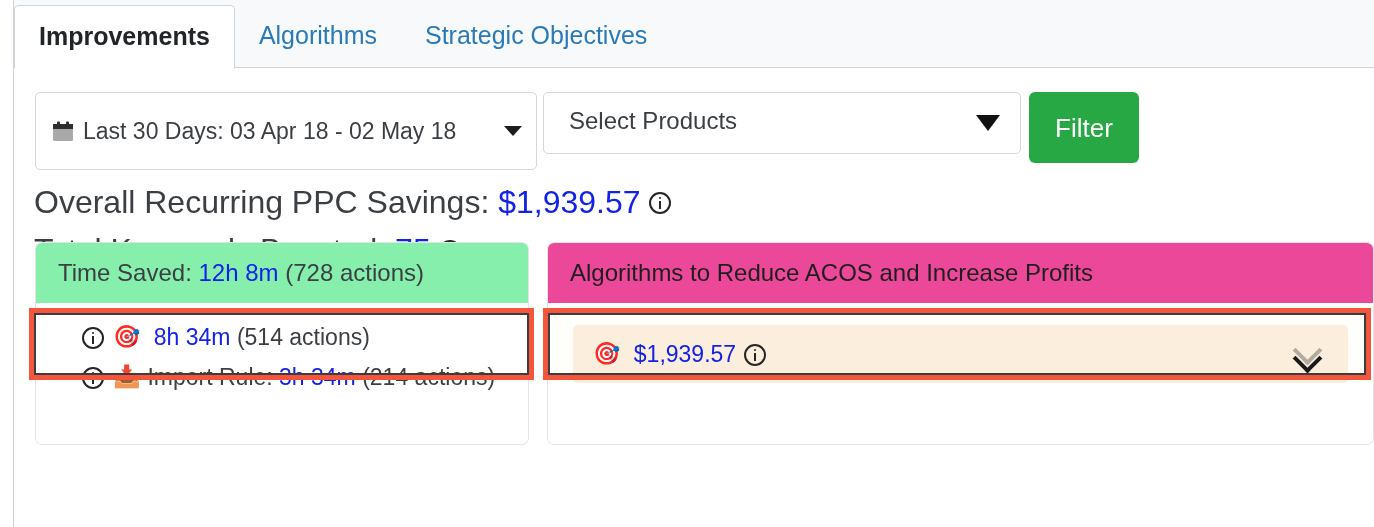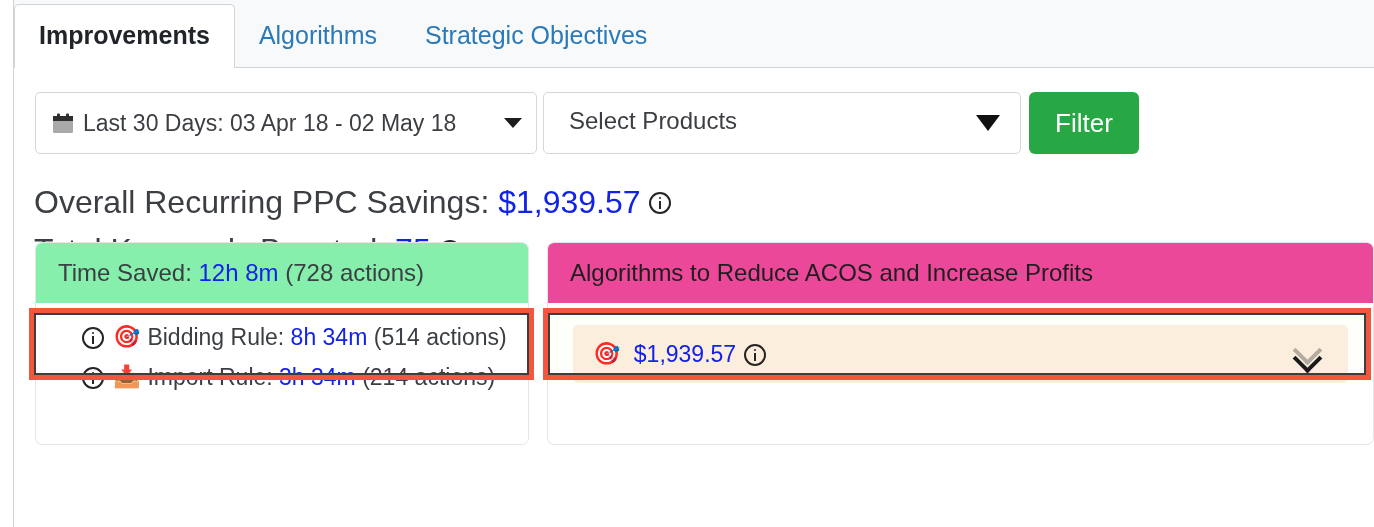--- a/index.html
+++ b/index.html
@@ -24,21 +24,21 @@
     height: 68px;
     background: #f8f9fa;
     border-bottom: 1px solid #cfd4d8;
     box-sizing: border-box;
   }
   .tabs {
     position: absolute;
     left: 14px;
     top: 4px;
     display: flex;
-    align-items: flex-start;
+    align-items: center;
     height: 64px;
   }
   .tab {
     font-size: 25px;
     line-height: 1;
     padding: 18px 24px 19px 24px;
     cursor: pointer;
     white-space: nowrap;
     box-sizing: border-box;
     height: 64px;
@@ -86,21 +86,21 @@
   
   .filterrow {
     position: absolute;
     left: 20px;
     top: 24px;
     display: flex;
     align-items: flex-start;
   }
   .daterange {
     width: 502px;
-    height: 62px;
+    height: 78px;
     border: 1px solid #d3d8dc;
     border-radius: 5px;
     background: #ffffff;
     box-sizing: border-box;
     display: flex;
     align-items: center;
     padding: 0 14px 0 16px;
     cursor: pointer;
     position: relative;
   }
@@ -147,21 +147,21 @@
   .caret-lg {
     margin-left: auto;
     width: 0; height: 0;
     border-left: 12px solid transparent;
     border-right: 12px solid transparent;
     border-top: 16px solid #111111;
   }
   .filterbtn {
     margin-left: 8px;
     width: 110px;
-    height: 62px;
+    height: 71px;
     background: #28a745;
     border: none;
     border-radius: 6px;
     color: #ffffff;
     font-size: 26px;
     font-family: "Liberation Sans", sans-serif;
     cursor: pointer;
     padding: 0;
     line-height: 62px;
     text-align: center;
@@ -378,21 +378,20 @@
     <span>&nbsp;</span>
     <span class="val-blue">12h 8m</span>
     <span>&nbsp;</span>
     <span>(728 actions)</span>
   </div>
   <div class="card-body">
 
     <div class="rule-row">
       <span class="info-i"></span>
       <span class="emo">🎯</span>
-      <span>Bidding Rule:</span>
       <span>&nbsp;</span>
       <span class="val-blue">8h 34m</span>
       <span>&nbsp;</span>
       <span>(514 actions)</span>
     </div>
 
     <div class="rule-row">
       <span class="info-i"></span>
       <span class="emo">📥</span>
       <span>Import Rule:</span>

